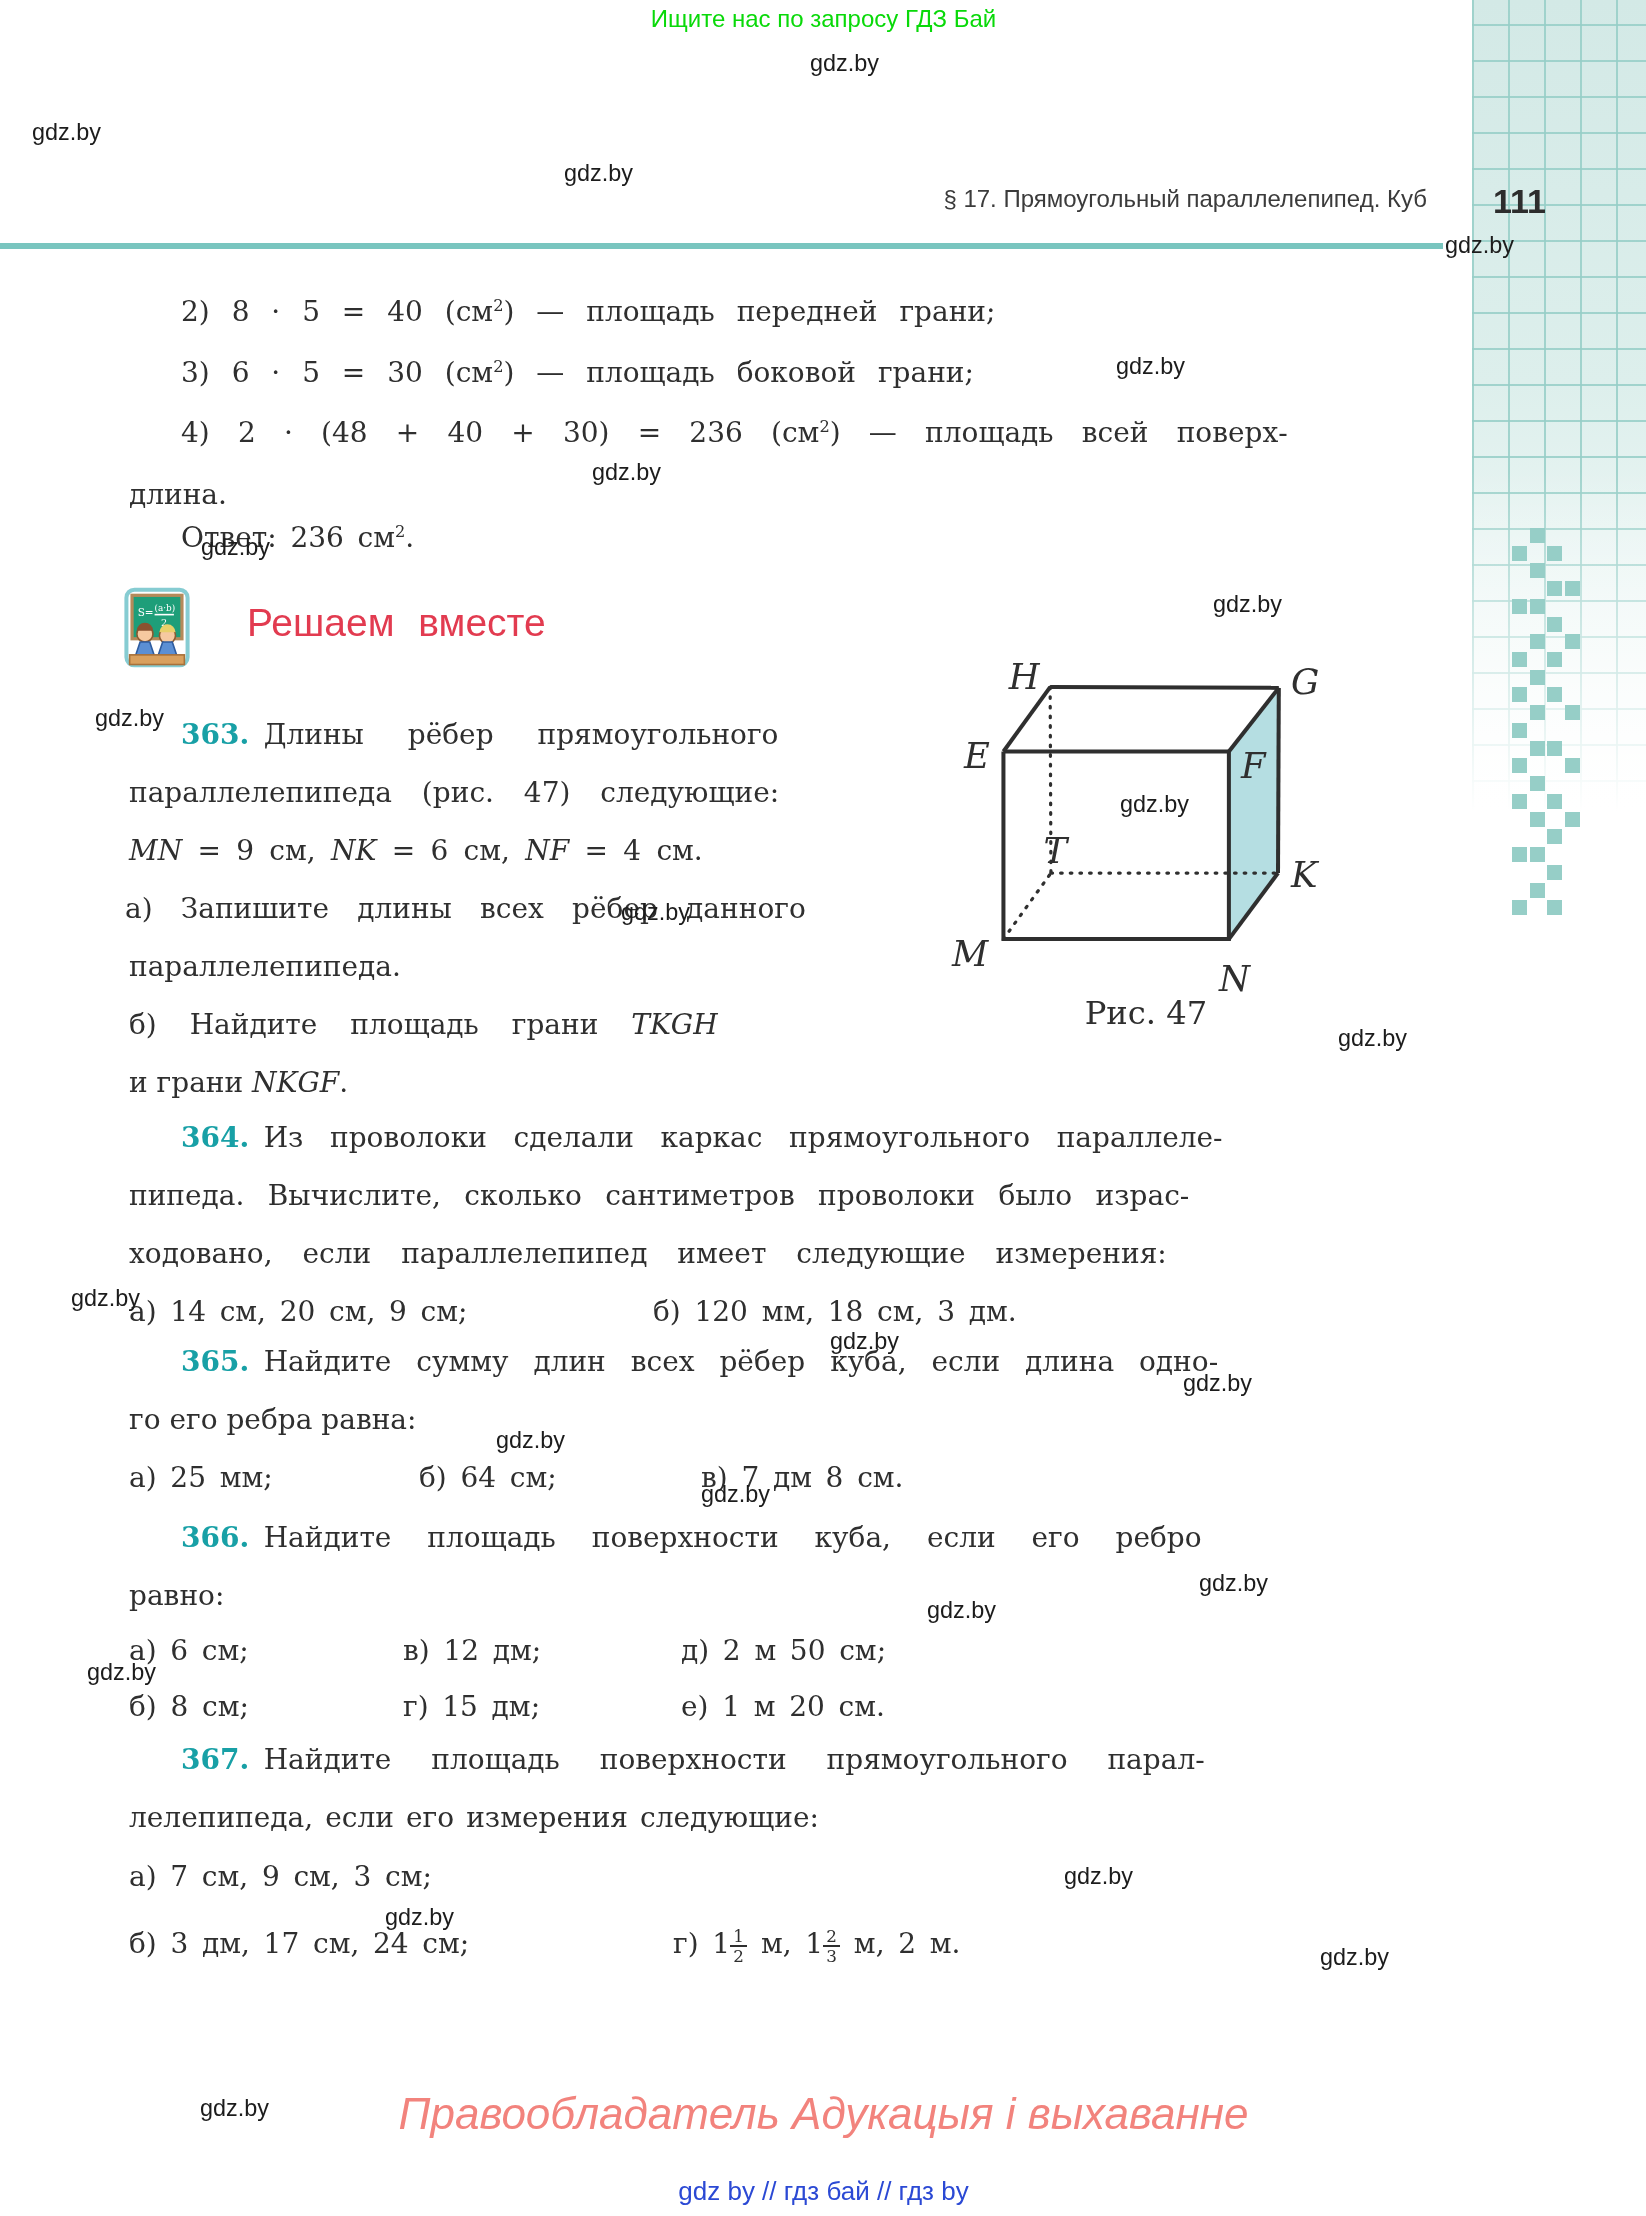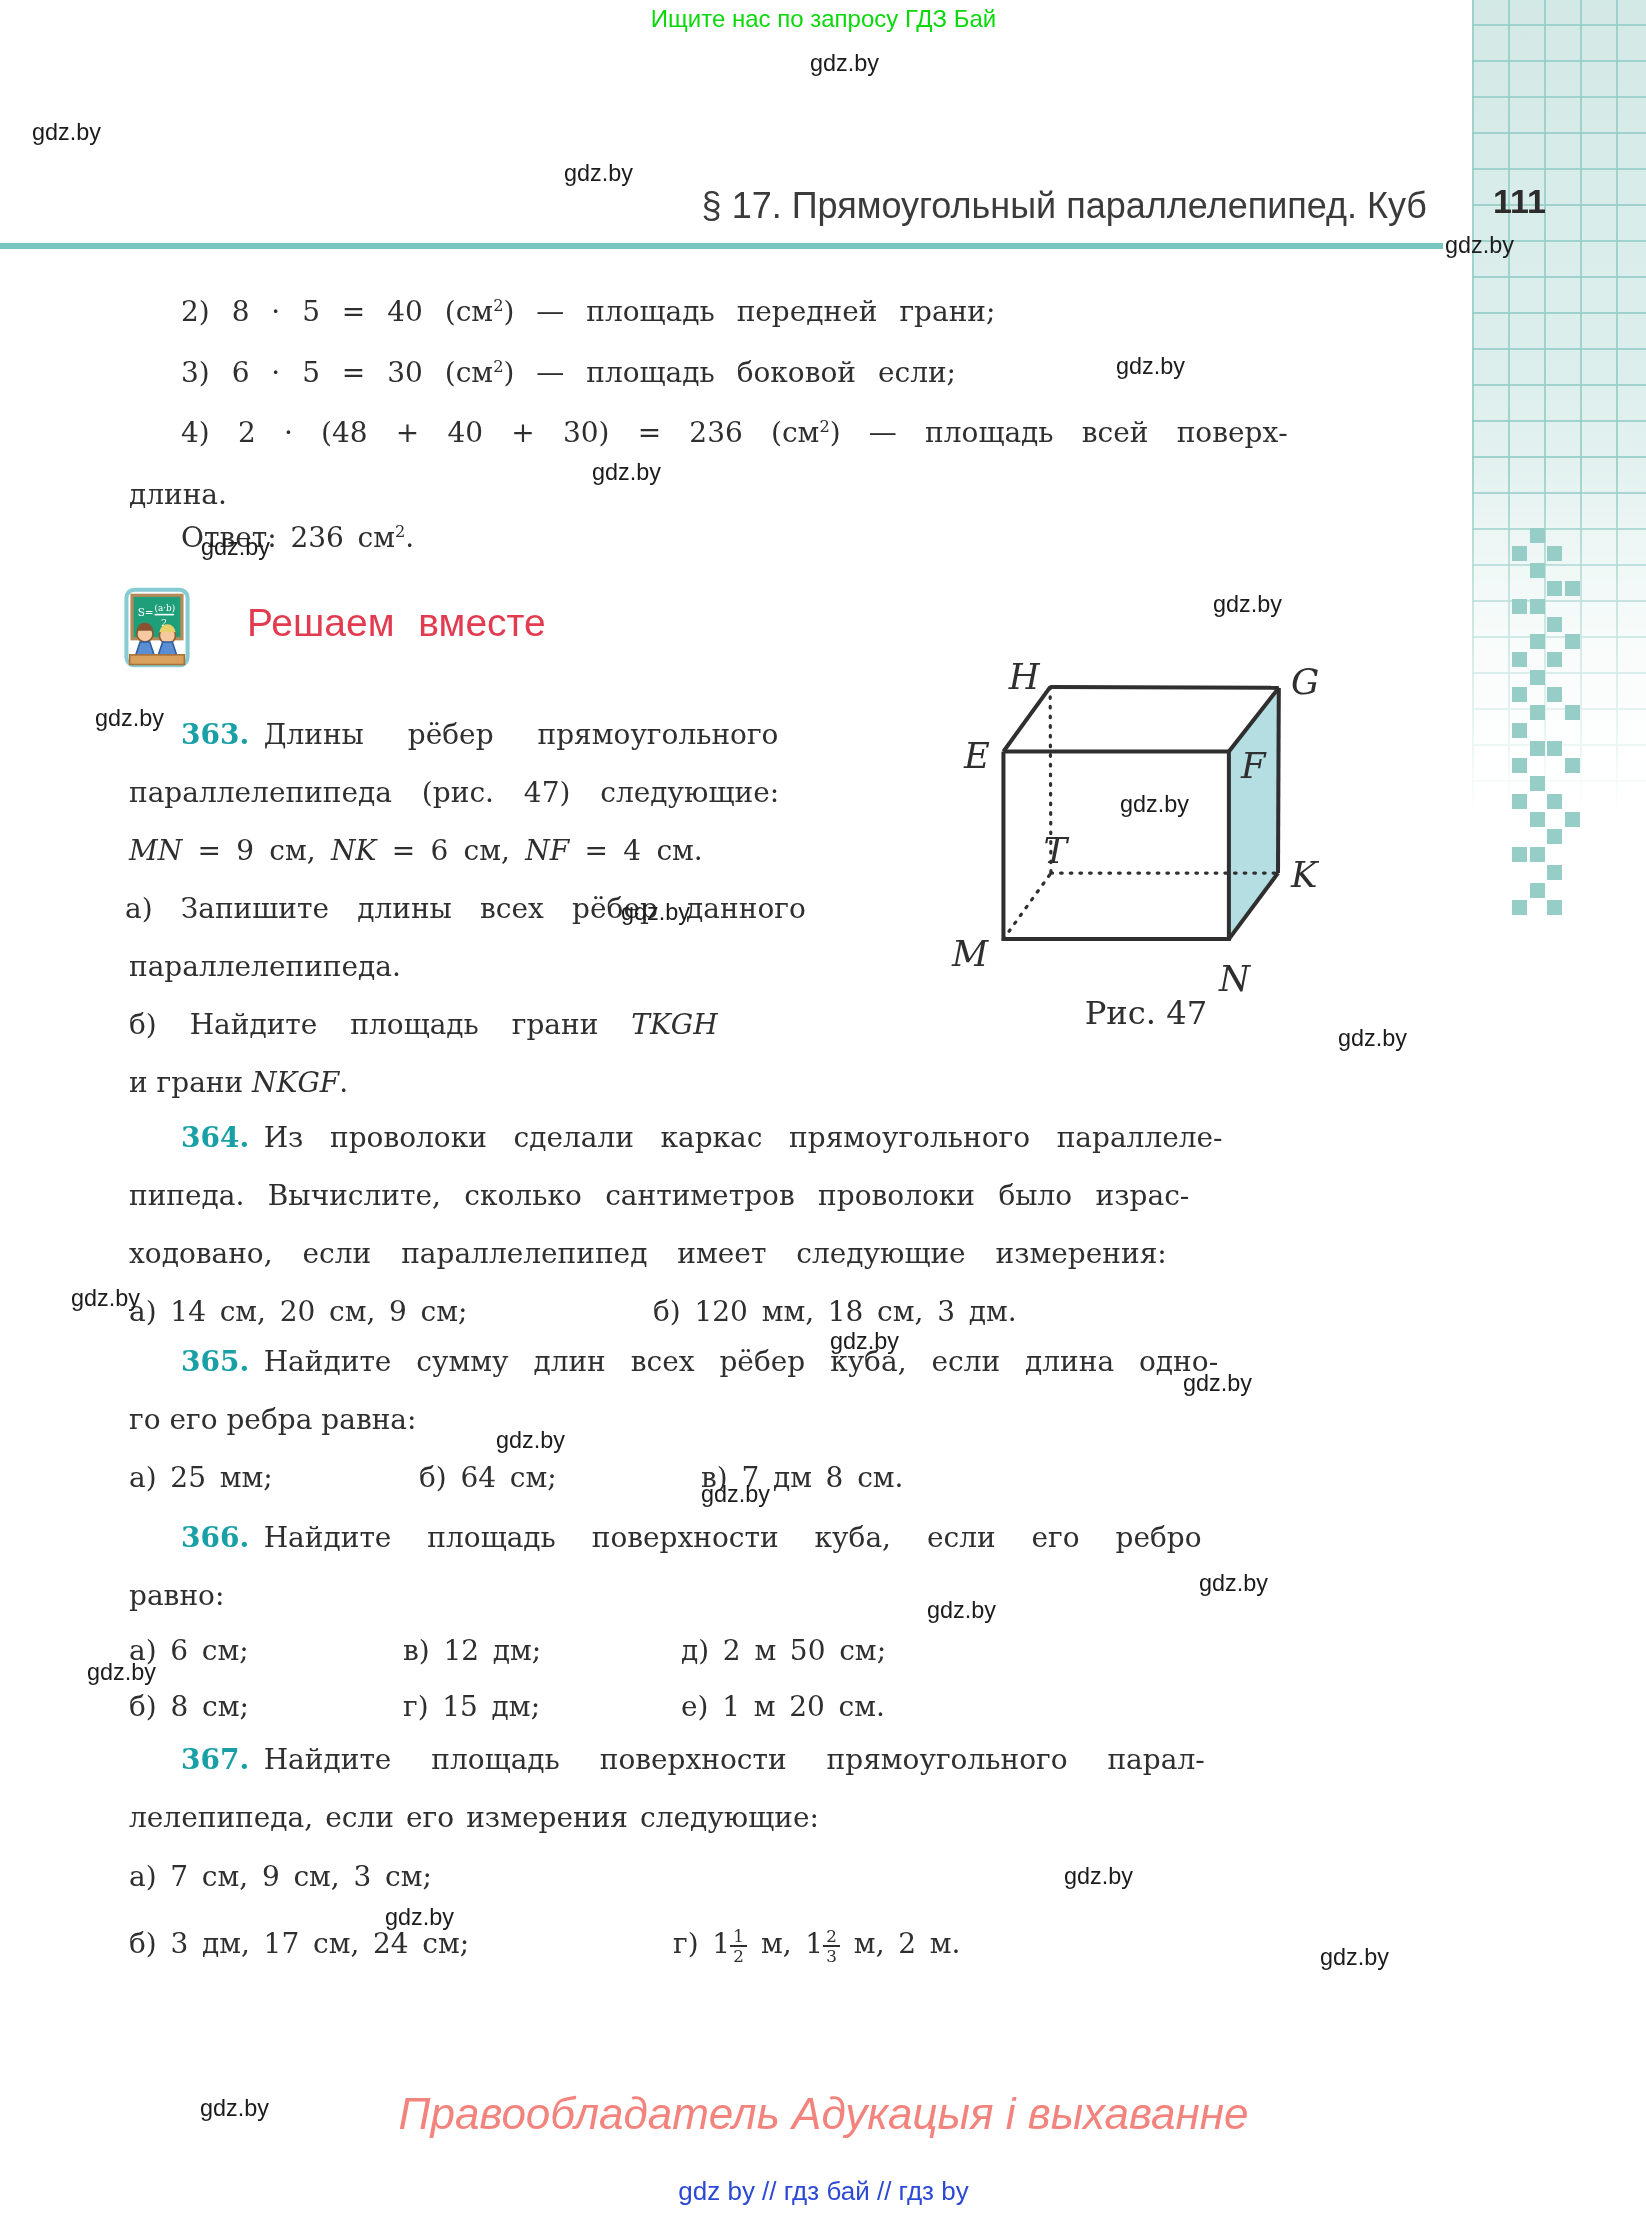--- a/index.html
+++ b/index.html
@@ -9,21 +9,21 @@
   .pnum{color:#18a0a6;font-weight:bold;margin-right:14.5px;}
   .sup{font-size:0.58em;vertical-align:0.6em;}
   .i{font-style:italic;}
   .frac{display:inline-block;text-align:center;vertical-align:-0.55em;font-size:0.6em;line-height:1.08;}
   .frac .num{display:block;padding:0 3.2px;}
   .frac .den{display:block;border-top:2.4px solid #2f2f2f;padding:0 3.2px;}
   .wm{position:absolute;font-family:"Liberation Sans", sans-serif;font-size:23.4px;color:#1c1c1c;white-space:nowrap;}
   #banner{position:absolute;left:0;top:4.8px;width:100%;text-align:center;
           font-family:"Liberation Sans", sans-serif;font-size:24px;color:#09d909;}
   #section-title{position:absolute;right:220px;top:185px;font-family:"Liberation Sans", sans-serif;
-          font-size:36px;color:#3b3b3b;white-space:nowrap;}
+          font-size:24px;color:#3b3b3b;white-space:nowrap;}
   #page-number{position:absolute;left:1493px;top:182px;font-family:"Liberation Sans", sans-serif;
           font-size:34px;font-weight:bold;color:#2d2d2d;}
   #rule{position:absolute;left:0;top:243px;width:1443px;height:5.6px;background:#79c5bf;}
   #grid-strip{position:absolute;left:1472px;top:0;width:175px;height:854px;
       background-image:
         repeating-linear-gradient(90deg, rgba(150,206,199,.85) 0 2.4px, transparent 2.4px 36px),
         repeating-linear-gradient(0deg, rgba(150,206,199,.85) 0 2.4px, transparent 2.4px 36px),
         linear-gradient(180deg,#d3e9e6 0%,#ddefec 45%,#ffffff 100%);}
   #grid-fade{position:absolute;left:1472px;top:0;width:175px;height:854px;
       background:linear-gradient(180deg, rgba(255,255,255,0) 55%, #ffffff 95%);}
@@ -44,21 +44,21 @@
   <div id="ornament"></div>
   <div id="grid-fade"></div>
 
   <div id="banner">Ищите нас по запросу ГДЗ Бай</div>
 
   <div id="section-title">§ 17. Прямоугольный параллелепипед. Куб</div>
   <div id="page-number">111</div>
   <div id="rule"></div>
 
   <div class="tline" style="left:181px;top:294px;word-spacing:13px"><span>2) 8 · 5 = 40 (см</span><span class="sup">2</span><span>) — площадь передней грани;</span></div>
-  <div class="tline" style="left:181px;top:355px;word-spacing:13px"><span>3) 6 · 5 = 30 (см</span><span class="sup">2</span><span>) — площадь боковой если;</span></div>
+  <div class="tline" style="left:181px;top:355px;word-spacing:13px"><span>3) 6 · 5 = 30 (см</span><span class="sup">2</span><span>) — площадь боковой грани;</span></div>
   <div class="tline" style="left:181px;top:415px;word-spacing:19.3px"><span>4) 2 · (48 + 40 + 30) = 236 (см</span><span class="sup">2</span><span>) — площадь всей поверх-</span></div>
   <div class="tline" style="left:129px;top:477px"><span>длина.</span></div>
   <div class="tline" style="left:181px;top:520px;word-spacing:4.8px"><span>Ответ: 236 см</span><span class="sup">2</span><span>.</span></div>
 
   <svg style="position:absolute;left:124px;top:587px" width="66" height="81" viewBox="0 0 82 100">
     <rect x="3" y="3" width="76" height="94" rx="10" fill="#ffffff" stroke="#86ccd2" stroke-width="5"></rect>
     <rect x="10" y="10" width="62" height="54" fill="#1e9e79" stroke="#b58a5a" stroke-width="4"></rect>
     <text x="17" y="36" font-size="13" fill="#ffffff">S=</text>
     <text x="38" y="30" font-size="11" fill="#ffffff">(a·b)</text>
     <line x1="38" y1="34" x2="62" y2="34" stroke="#ffffff" stroke-width="2"></line>

